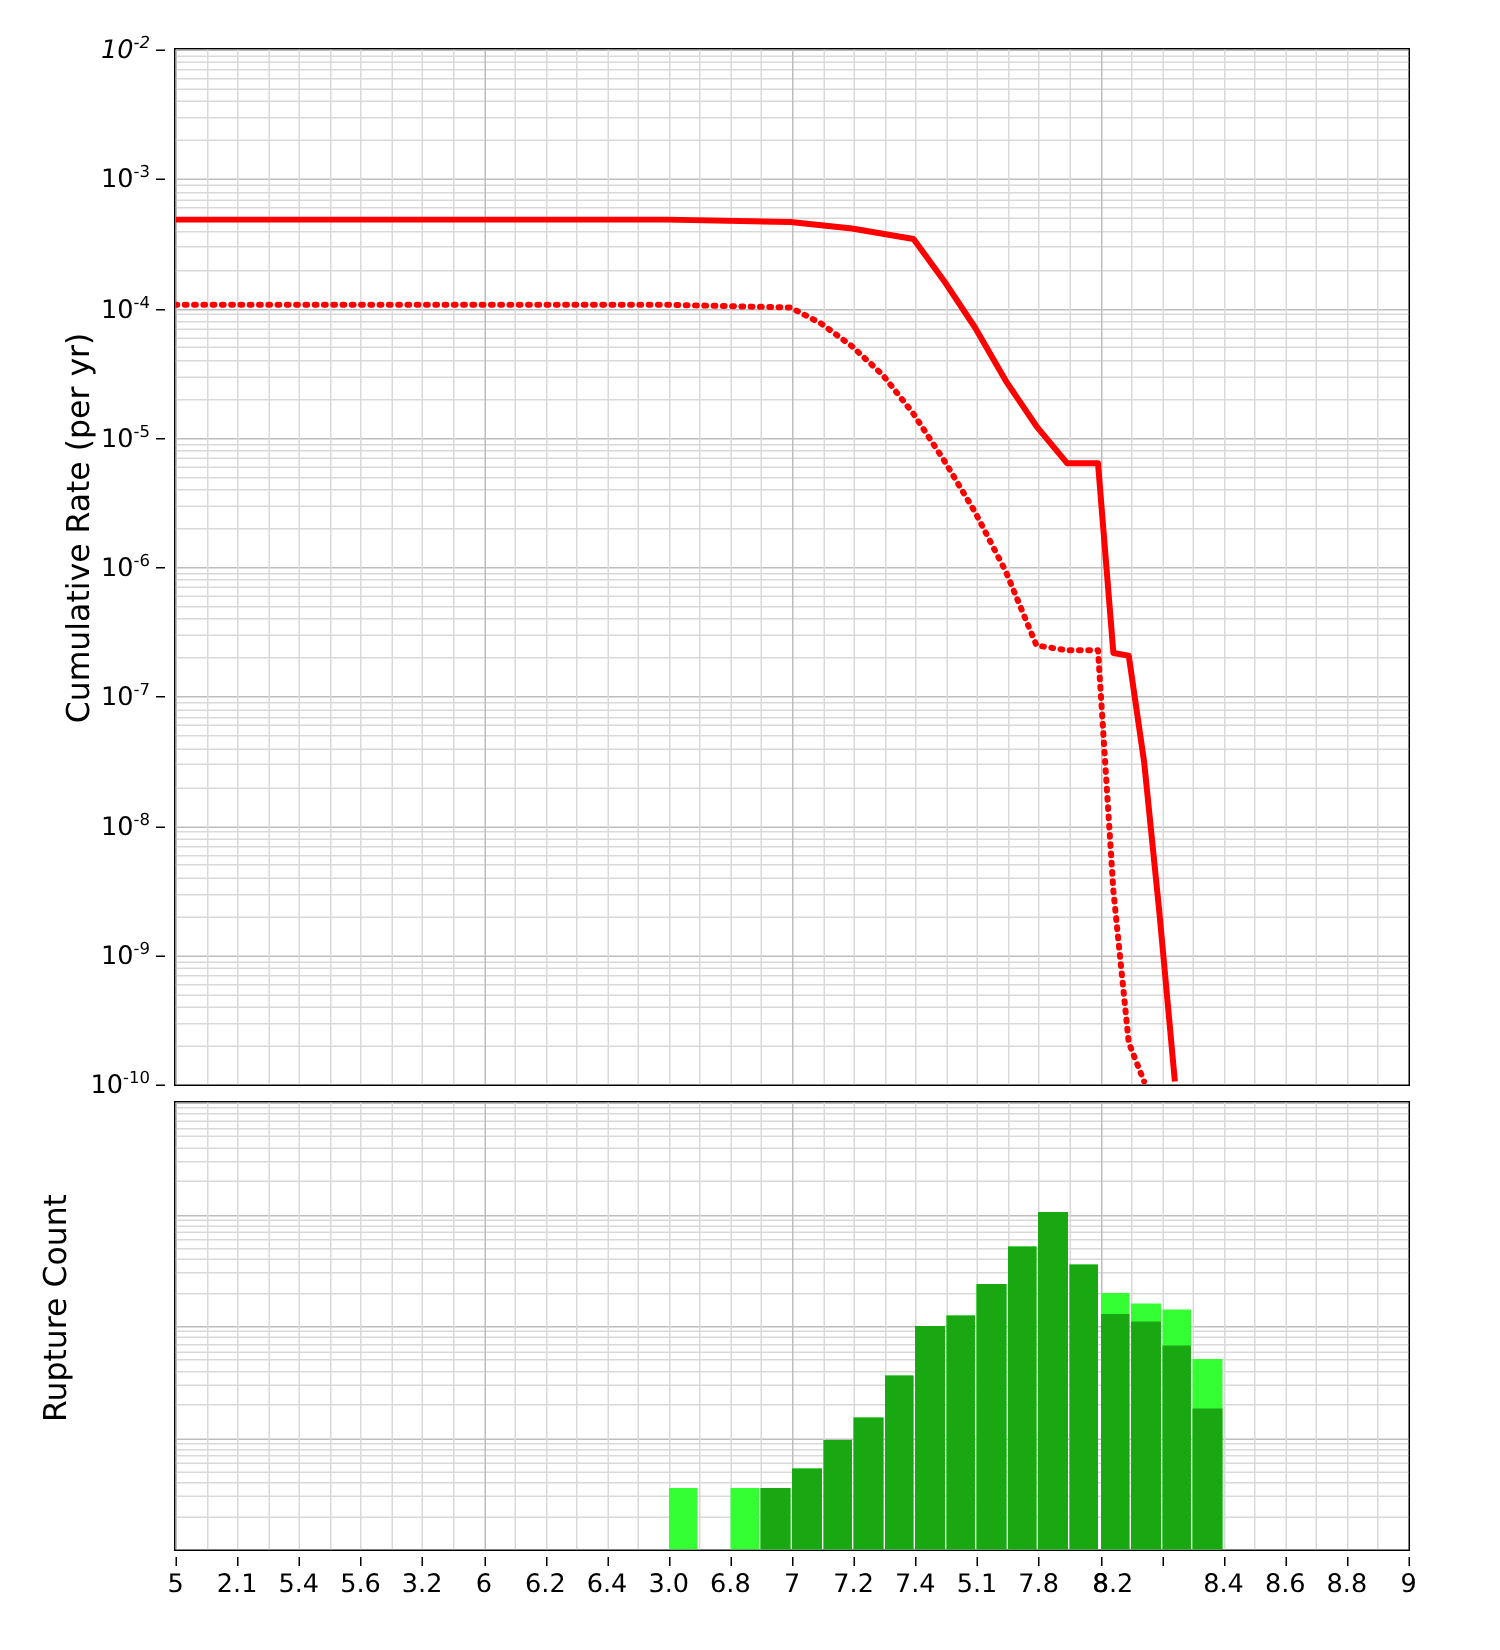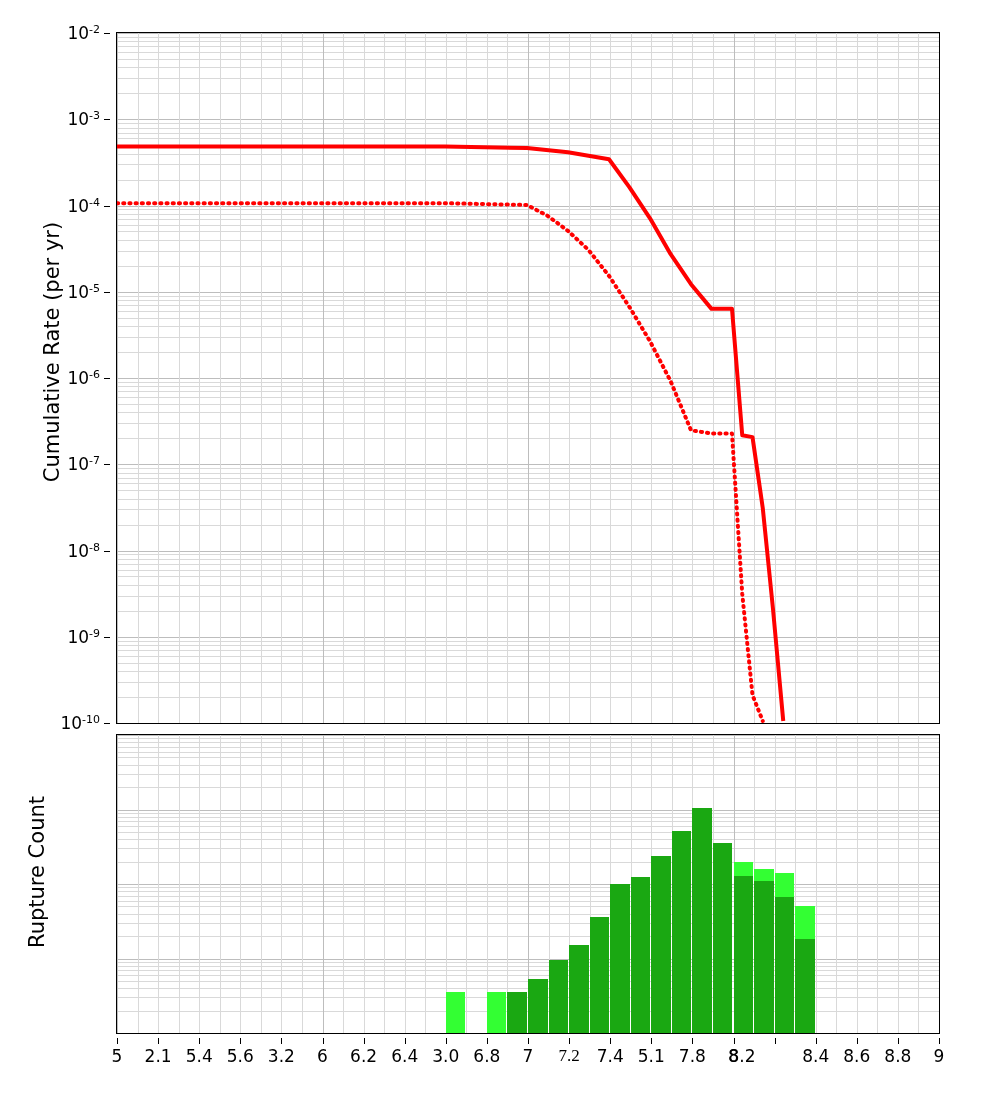--- a/index.html
+++ b/index.html
@@ -454,21 +454,21 @@
         <div class="bar" style="left: 637.05px; width: 19.55px; height: 164.207px; background: rgb(51, 255, 51);"></div>
         <div class="bar" style="left: 637.05px; width: 19.55px; height: 152.084px; background: rgb(26, 168, 18);"></div>
         <div class="bar" style="left: 657.6px; width: 19.55px; height: 159.887px; background: rgb(51, 255, 51);"></div>
         <div class="bar" style="left: 657.6px; width: 19.55px; height: 135.556px; background: rgb(26, 168, 18);"></div>
         <div class="bar" style="left: 678.15px; width: 19.55px; height: 126.573px; background: rgb(51, 255, 51);"></div>
         <div class="bar" style="left: 678.15px; width: 19.55px; height: 93.5178px; background: rgb(26, 168, 18);"></div>
       </div>
   </div>
 
   <div id="ylabels-top">
-      <div class="ytick" style="top: 1px; right: 10px;">10<sup>-2</sup></div>
+      <div class="ytick" style="top: 1px; right: 10px; font-style: italic;">10<sup>-2</sup></div>
       <div class="tickmark-y" style="top: 1px;"></div>
       <div class="ytick" style="top: 87.25px; right: 10px;">10<sup>-3</sup></div>
       <div class="tickmark-y" style="top: 87.25px;"></div>
       <div class="ytick" style="top: 173.5px; right: 10px;">10<sup>-4</sup></div>
       <div class="tickmark-y" style="top: 173.5px;"></div>
       <div class="ytick" style="top: 259.75px; right: 10px;">10<sup>-5</sup></div>
       <div class="tickmark-y" style="top: 259.75px;"></div>
       <div class="ytick" style="top: 346px; right: 10px;">10<sup>-6</sup></div>
       <div class="tickmark-y" style="top: 346px;"></div>
       <div class="ytick" style="top: 432.25px; right: 10px;">10<sup>-7</sup></div>
@@ -499,21 +499,21 @@
       <div class="xtick" style="left: 247.6px; top: 8px;">6.2</div>
       <div class="tickmark-x" style="left: 247.6px; bottom: 18px; position: absolute; top: 0px; height: 6px;"></div>
       <div class="xtick" style="left: 288.7px; top: 8px;">6.4</div>
       <div class="tickmark-x" style="left: 288.7px; bottom: 18px; position: absolute; top: 0px; height: 6px;"></div>
       <div class="xtick" style="left: 329.8px; top: 8px;">3.0</div>
       <div class="tickmark-x" style="left: 329.8px; bottom: 18px; position: absolute; top: 0px; height: 6px;"></div>
       <div class="xtick" style="left: 370.9px; top: 8px;">6.8</div>
       <div class="tickmark-x" style="left: 370.9px; bottom: 18px; position: absolute; top: 0px; height: 6px;"></div>
       <div class="xtick" style="left: 412px; top: 8px;">7</div>
       <div class="tickmark-x" style="left: 412px; bottom: 18px; position: absolute; top: 0px; height: 6px;"></div>
-      <div class="xtick" style="left: 453.1px; top: 8px; font-family: Liberation Serif, serif;">7.2</div>
+      <div class="xtick" style="left: 453.1px; top: 8px;">7.2</div>
       <div class="tickmark-x" style="left: 453.1px; bottom: 18px; position: absolute; top: 0px; height: 6px;"></div>
       <div class="xtick" style="left: 494.2px; top: 8px;">7.4</div>
       <div class="tickmark-x" style="left: 494.2px; bottom: 18px; position: absolute; top: 0px; height: 6px;"></div>
       <div class="xtick" style="left: 535.3px; top: 8px;">5.1</div>
       <div class="tickmark-x" style="left: 535.3px; bottom: 18px; position: absolute; top: 0px; height: 6px;"></div>
       <div class="xtick" style="left: 576.4px; top: 8px;">7.8</div>
       <div class="tickmark-x" style="left: 576.4px; bottom: 18px; position: absolute; top: 0px; height: 6px;"></div>
       <div class="xtick" style="left: 617.5px; top: 8px;">8</div>
       <div class="tickmark-x" style="left: 617.5px; bottom: 18px; position: absolute; top: 0px; height: 6px;"></div>
       <div class="xtick" style="left: 626px; top: 8px; text-align: center;">8.2</div>

